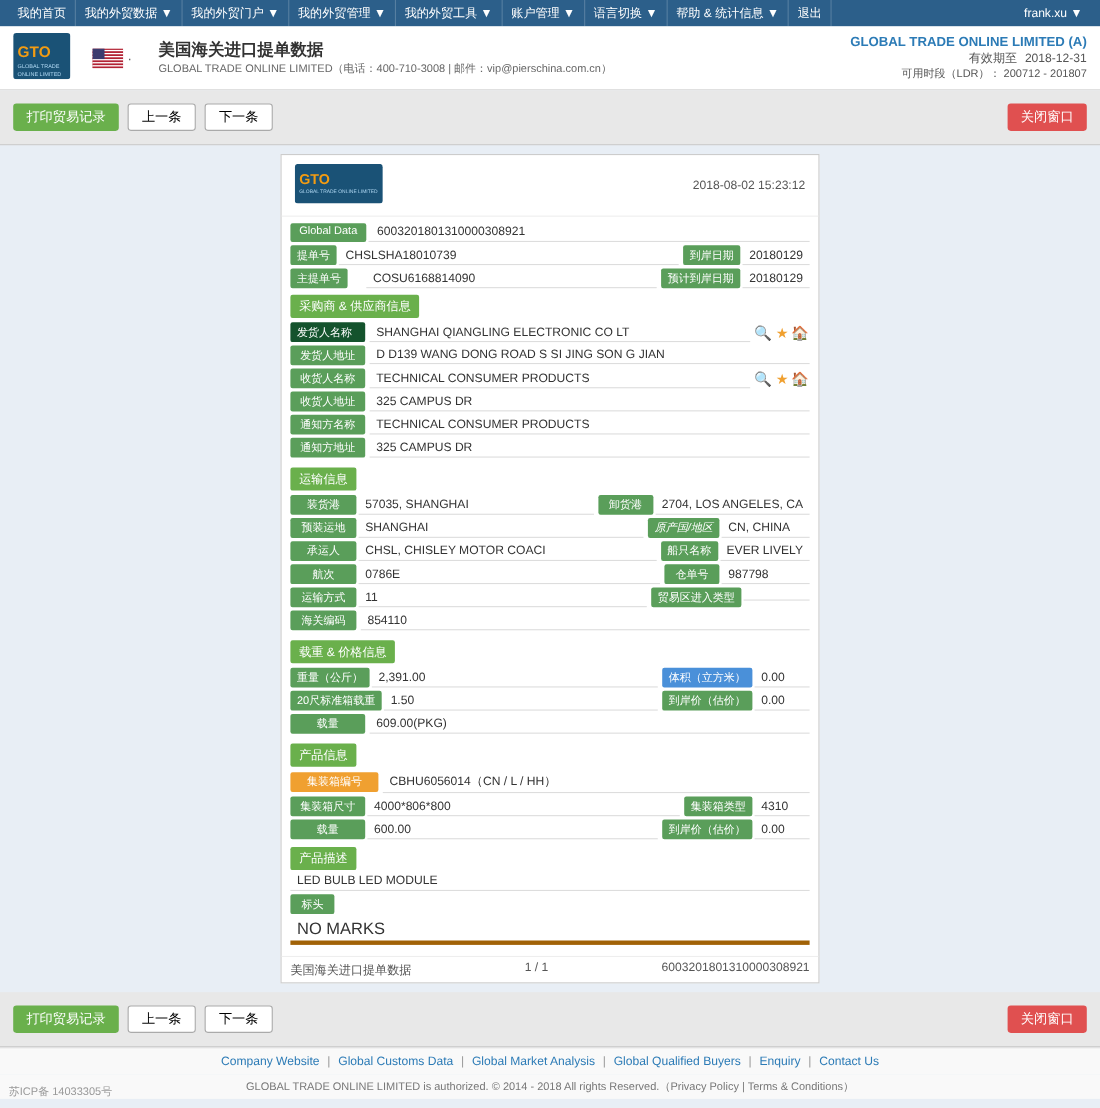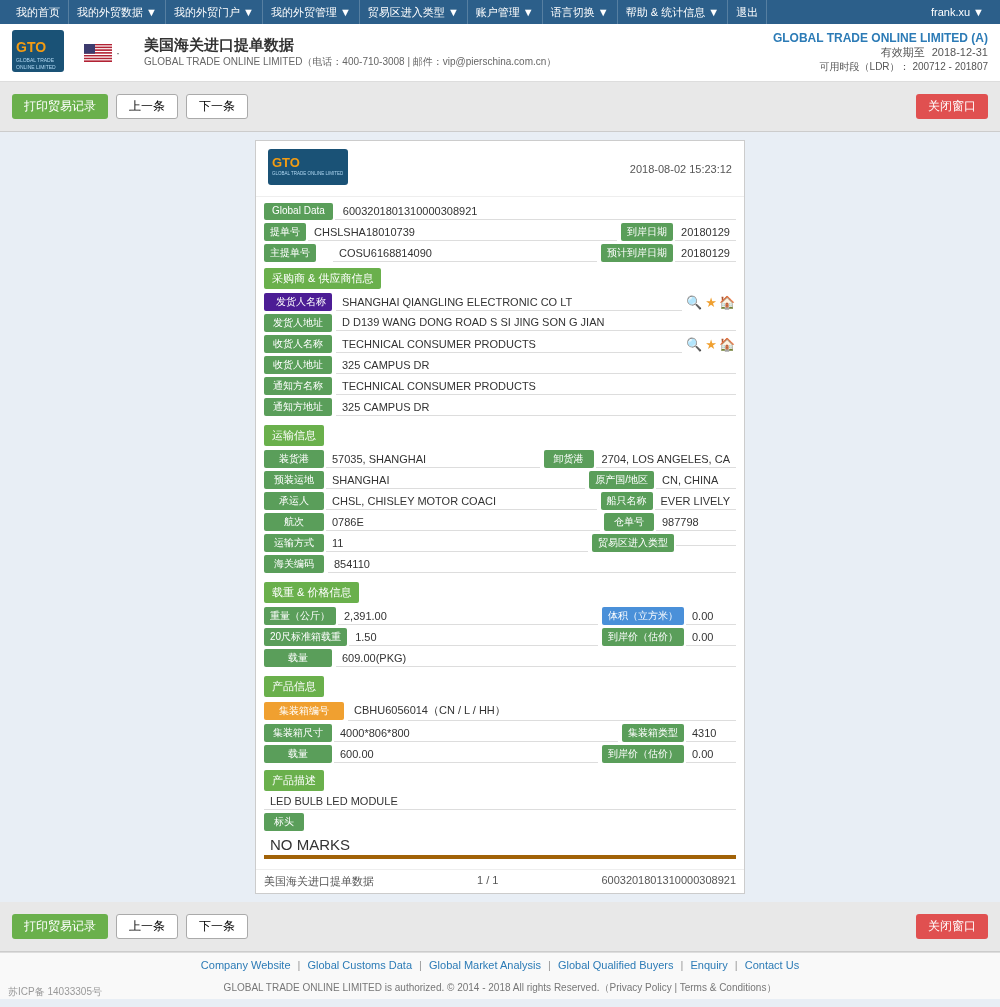--- a/index.html
+++ b/index.html
@@ -46,21 +46,21 @@
 <body>
 
 <div class="page-wrap">
 
   <div class="top-nav">
     <div class="top-nav-left">
       <div class="top-nav-item">我的首页</div>
       <div class="top-nav-item">我的外贸数据 ▼</div>
       <div class="top-nav-item">我的外贸门户 ▼</div>
       <div class="top-nav-item">我的外贸管理 ▼</div>
-      <div class="top-nav-item">贸易区进入类型 ▼</div>
+      <div class="top-nav-item">我的外贸工具 ▼</div>
       <div class="top-nav-item">账户管理 ▼</div>
       <div class="top-nav-item">语言切换 ▼</div>
       <div class="top-nav-item">帮助 &amp; 统计信息 ▼</div>
       <div class="top-nav-item">退出</div>
     </div>
     <div class="top-nav-right">frank.xu ▼</div>
   </div>
 
   <div class="header">
     <div class="logo-area">
@@ -157,21 +157,21 @@
             <span style="font-size:11px; padding:2px 6px; min-width:60px; border-bottom:1px solid #ddd;">20180129</span>
           </div>
         </div>
       </div>
 
       <div style="padding:0 8px 6px;">
         <div style="background:#6ab04c; color:#fff; font-size:11px; padding:3px 8px; border-radius:2px; display:inline-block; margin-bottom:4px;">采购商 &amp; 供应商信息</div>
 
         
         <div style="display:flex; align-items:center; gap:4px; margin-bottom:3px;">
-          <span style="background:#4c1d95; color:#fff; font-size:10px; padding:2px 6px; border-radius:2px; white-space:nowrap; min-width:68px; text-align:right;">发货人名称</span>
+          <span style="background:#14532d; color:#fff; font-size:10px; padding:2px 6px; border-radius:2px; white-space:nowrap; min-width:68px; text-align:left;">发货人名称</span>
           <span style="font-size:11px; padding:2px 6px; flex:1; border-bottom:1px solid #ddd;">SHANGHAI QIANGLING ELECTRONIC CO LT</span>
           <div style="display:flex; gap:3px;">
             <span style="font-size:13px; cursor:pointer;">🔍</span>
             <span style="font-size:13px; cursor:pointer; color:#f0a030;">★</span>
             <span style="font-size:13px; cursor:pointer; color:#e05050;">🏠</span>
           </div>
         </div>
 
         
         <div style="display:flex; align-items:flex-start; gap:4px; margin-bottom:3px;">
@@ -224,21 +224,21 @@
           </div>
         </div>
 
         
         <div style="display:flex; gap:4px; margin-bottom:3px;">
           <div style="display:flex; flex:1; align-items:center; gap:2px;">
             <span style="background:#5a9e5a; color:#fff; font-size:10px; padding:2px 6px; border-radius:2px; white-space:nowrap; min-width:60px; text-align:center;">预装运地</span>
             <span style="font-size:11px; padding:2px 6px; flex:1; border-bottom:1px solid #ddd;">SHANGHAI</span>
           </div>
           <div style="display:flex; align-items:center; gap:2px;">
-            <span style="background:#5a9e5a; color:#fff; font-size:10px; padding:2px 6px; border-radius:2px; white-space:nowrap; min-width:50px; text-align:center;">原产国/地区</span>
+            <span style="background:#5a9e5a; color:#fff; font-size:10px; padding:2px 6px; border-radius:2px; white-space:nowrap; min-width:50px; text-align:center;font-style:italic;">原产国/地区</span>
             <span style="font-size:11px; padding:2px 6px; min-width:80px; border-bottom:1px solid #ddd;">CN, CHINA</span>
           </div>
         </div>
 
         
         <div style="display:flex; gap:4px; margin-bottom:3px;">
           <div style="display:flex; flex:1; align-items:center; gap:2px;">
             <span style="background:#5a9e5a; color:#fff; font-size:10px; padding:2px 6px; border-radius:2px; white-space:nowrap; min-width:60px; text-align:center;">承运人</span>
             <span style="font-size:11px; padding:2px 6px; flex:1; border-bottom:1px solid #ddd;">CHSL, CHISLEY MOTOR COACI</span>
           </div>

